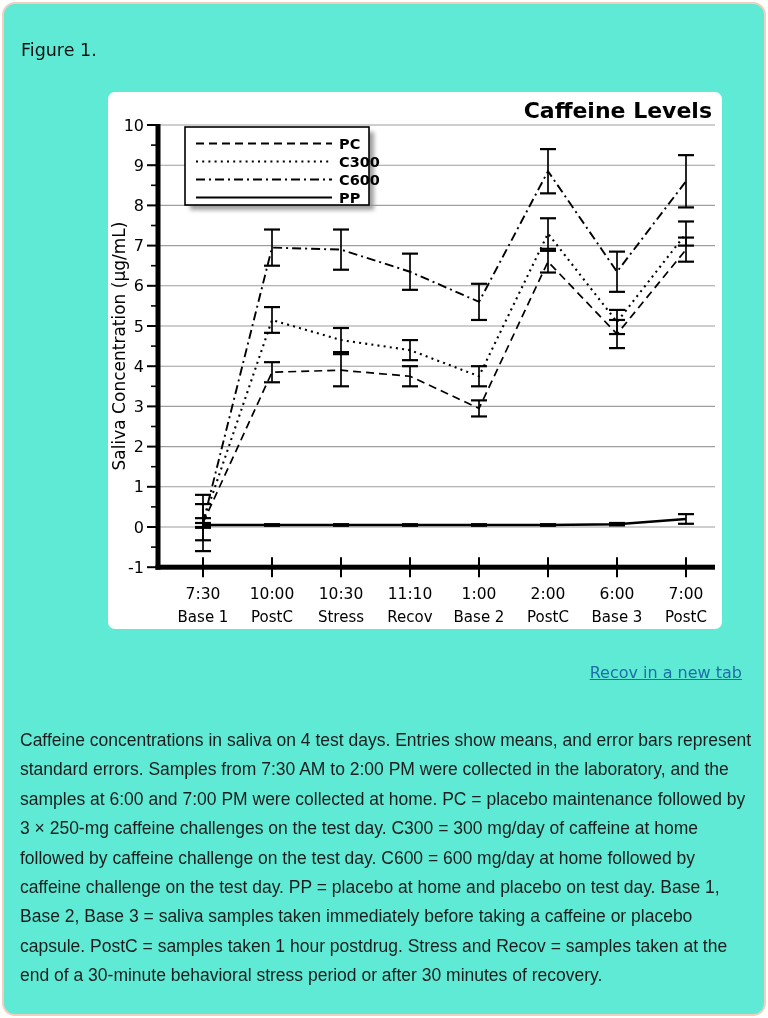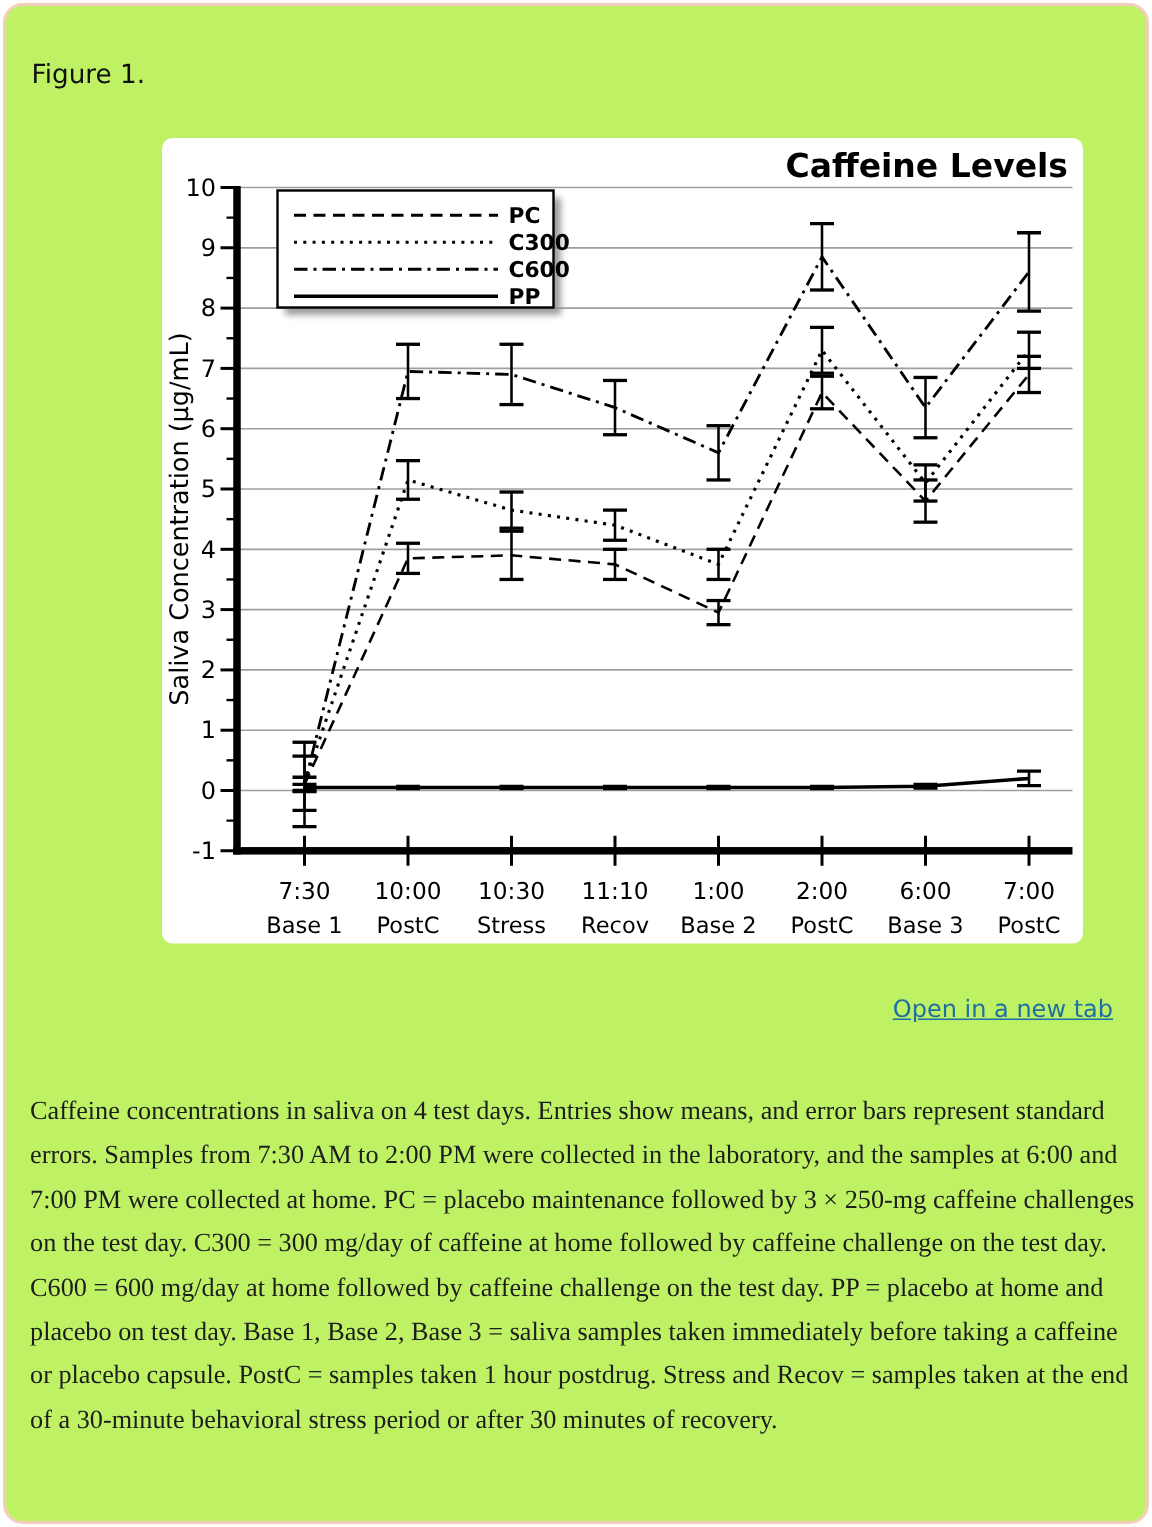--- a/index.html
+++ b/index.html
@@ -1,27 +1,27 @@
 <!DOCTYPE html>
 <html><head>
 <meta charset="utf-8">
 <style>
   html,body{margin:0;padding:0;background:#ffffff;}
   body{width:768px;height:1018px;position:relative;overflow:hidden;
        font-family:"Liberation Sans",sans-serif;}
   .page{position:absolute;left:2px;top:2px;width:760px;height:1010px;
-        background:#bef264;border:2px solid #f3cebc;border-radius:13px;}
+        background:#5eead4;border:2px solid #f3cebc;border-radius:13px;}
   .figure-label{position:absolute;left:17px;top:36px;font-size:17.5px;color:#111;
         font-family:"DejaVu Sans",sans-serif;}
   .panel{position:absolute;left:76px;top:88px;width:614px;height:537px;
         background:#ffffff;border-radius:7px;margin-left:28px;}
   .open-link{position:absolute;top:659px;right:22px;font-size:16px;
         font-family:"DejaVu Sans",sans-serif;text-decoration:underline;cursor:pointer;}
   .caption{position:absolute;left:16px;top:722px;width:738px;
-        font-family:Liberation Serif, serif;font-size:17.5px;line-height:29.4px;
+        font-family:Liberation Sans, sans-serif;font-size:17.5px;line-height:29.4px;
         color:#1d1d1d;text-align:left;}
   svg text{user-select:none;}
 </style>
 </head>
 <body>
 
 <div class="page">
 
   <div class="figure-label">Figure 1.</div>
 
@@ -212,17 +212,17 @@
         <text x="231" y="56.5" fill="#000000" font-family="&quot;DejaVu Sans&quot;, sans-serif" font-size="14.5" font-weight="bold">PC</text>
         <line x1="88" x2="224" y1="69.5" y2="69.5" stroke="#000000" stroke-width="2" stroke-dasharray="2 4.2"></line>
         <text x="231" y="74.5" fill="#000000" font-family="&quot;DejaVu Sans&quot;, sans-serif" font-size="14.5" font-weight="bold">C300</text>
         <line x1="88" x2="224" y1="87.5" y2="87.5" stroke="#000000" stroke-width="2" stroke-dasharray="9 4 2 4"></line>
         <text x="231" y="92.5" fill="#000000" font-family="&quot;DejaVu Sans&quot;, sans-serif" font-size="14.5" font-weight="bold">C600</text>
         <line x1="88" x2="224" y1="105.5" y2="105.5" stroke="#000000" stroke-width="2.2"></line>
         <text x="231" y="110.5" fill="#000000" font-family="&quot;DejaVu Sans&quot;, sans-serif" font-size="14.5" font-weight="bold">PP</text>
       </svg>
   </div>
 
-  <a class="open-link" href="#" style="color: rgb(29, 111, 165);">Open in a new tab</a>
+  <a class="open-link" href="#" style="color: rgb(29, 111, 165);">Recov in a new tab</a>
 
   <div class="caption">Caffeine concentrations in saliva on 4 test days. Entries show means, and error bars represent standard errors. Samples from 7:30 AM to 2:00 PM were collected in the laboratory, and the samples at 6:00 and 7:00 PM were collected at home. PC = placebo maintenance followed by 3 × 250-mg caffeine challenges on the test day. C300 = 300 mg/day of caffeine at home followed by caffeine challenge on the test day. C600 = 600 mg/day at home followed by caffeine challenge on the test day. PP = placebo at home and placebo on test day. Base 1, Base 2, Base 3 = saliva samples taken immediately before taking a caffeine or placebo capsule. PostC = samples taken 1 hour postdrug. Stress and Recov = samples taken at the end of a 30-minute behavioral stress period or after 30 minutes of recovery.</div>
 
 </div>
 
 </body></html>

